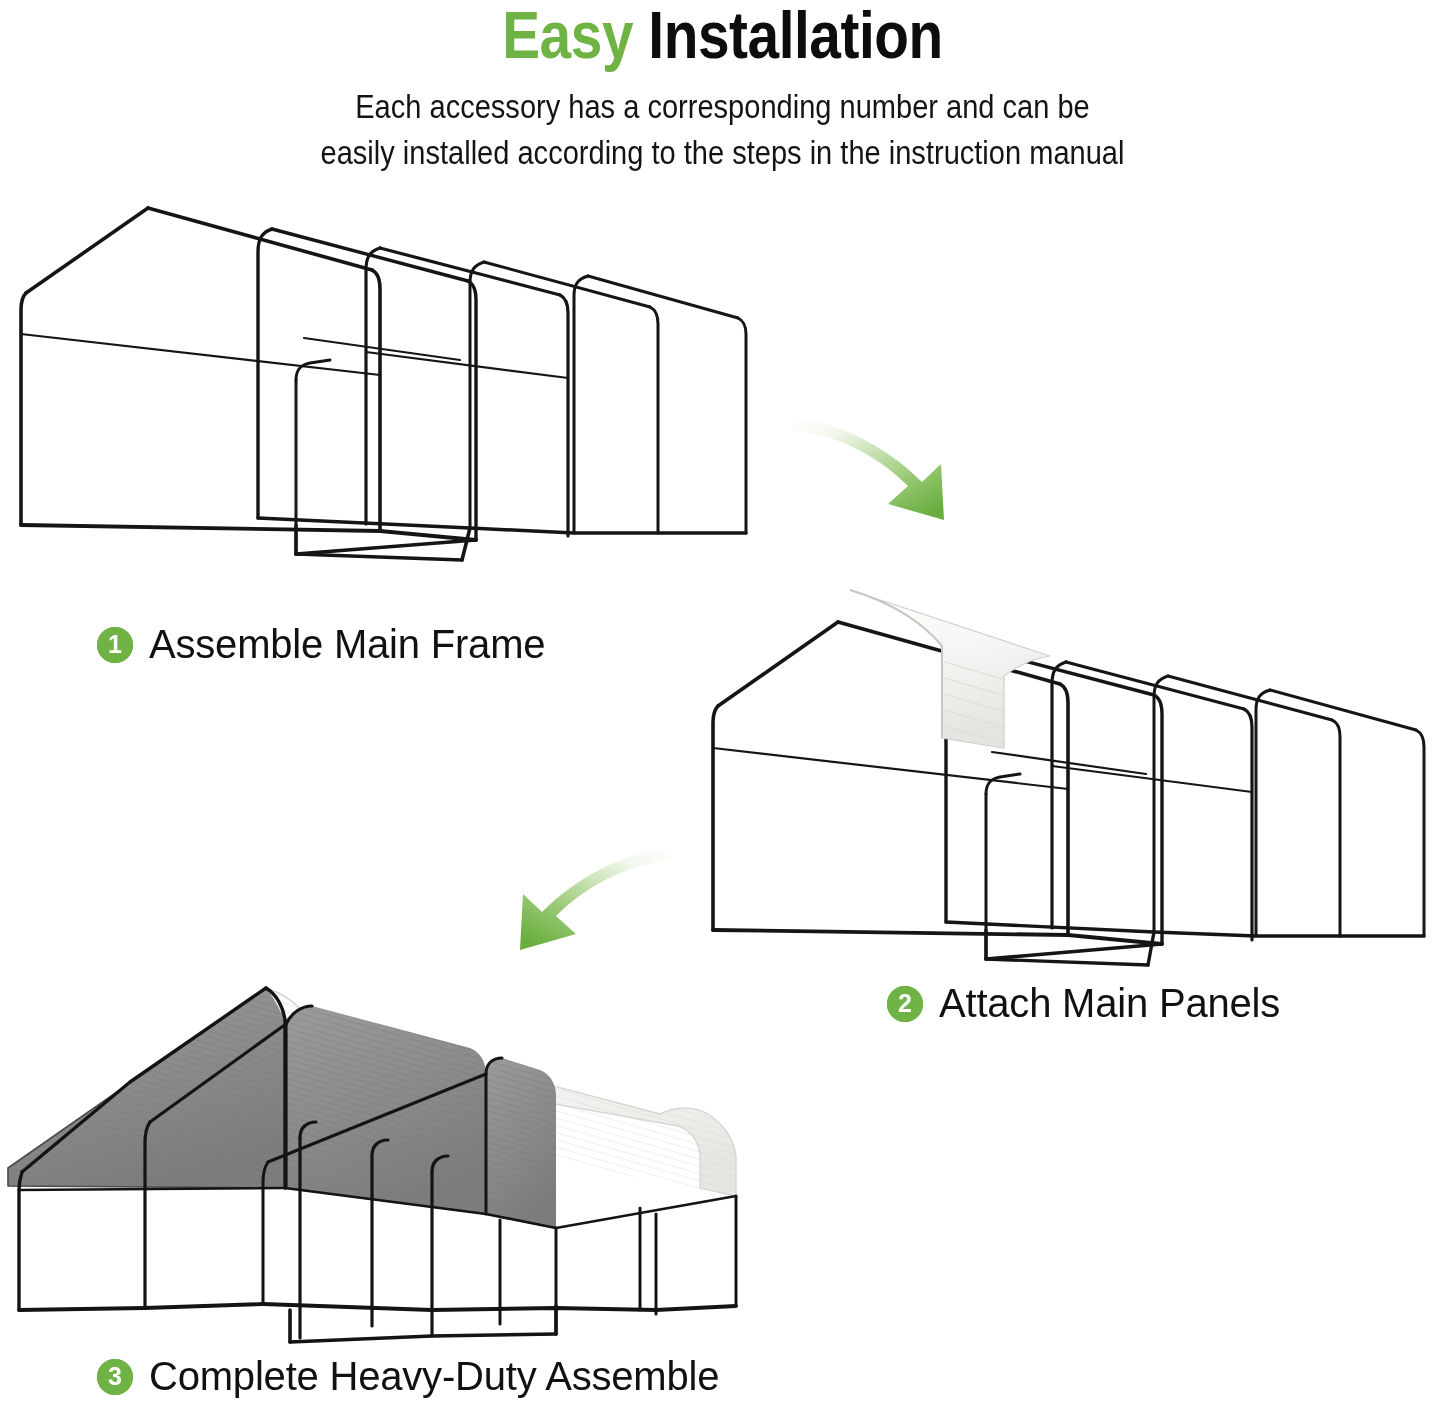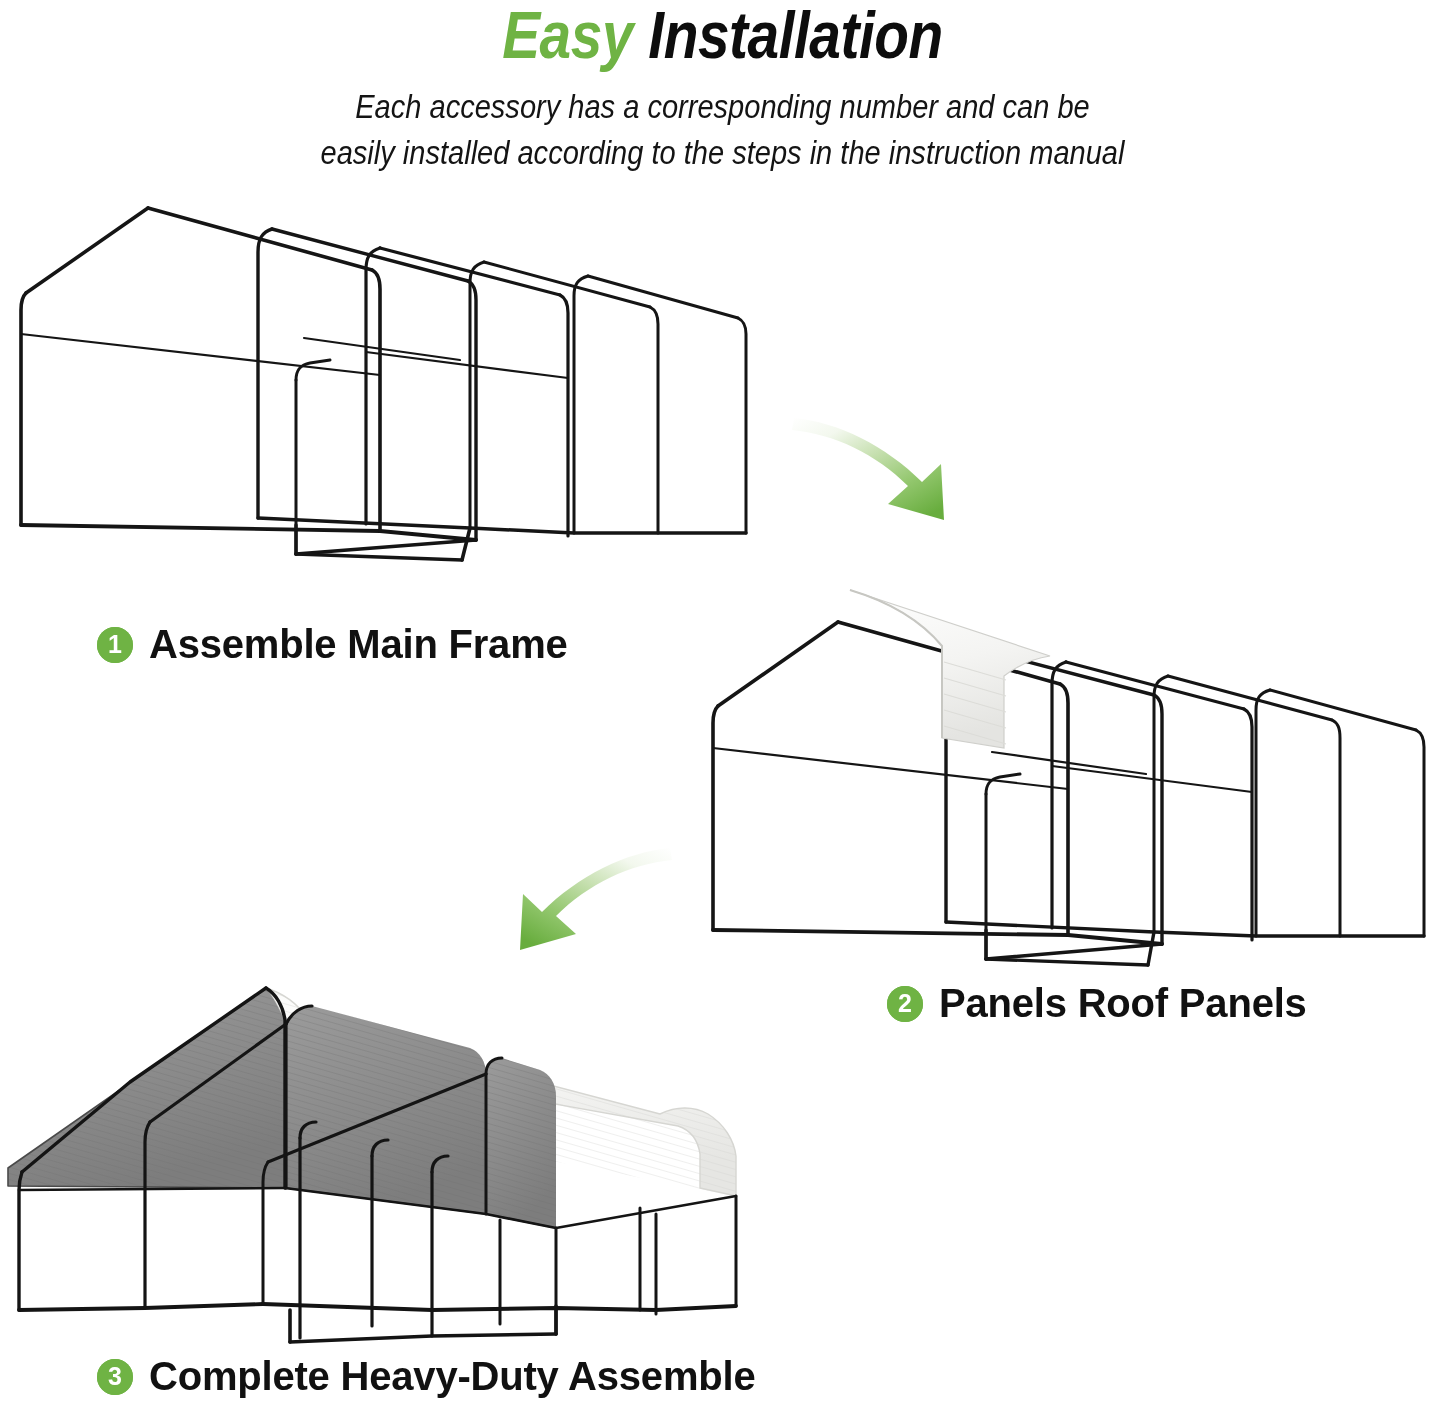--- a/index.html
+++ b/index.html
@@ -20,21 +20,20 @@
     overflow: hidden;
   }
 
   
   .header {
     position: absolute;
     left: 0;
     top: 0;
     width: 1445px;
     text-align: center;
-    font-style: italic;
   }
   .title {
     margin: 0;
     padding-top: 2px;
     font-size: 66px;
     line-height: 1.0;
     font-weight: 700;
     letter-spacing: -0.5px;
     color: #0d0d0d;
     transform: scaleX(0.86);
@@ -72,21 +71,21 @@
     font-size: 25px;
     font-weight: 700;
     display: flex;
     align-items: center;
     justify-content: center;
     line-height: 1;
     box-shadow: inset 0 0 0 1.5px #6fb344;
   }
   .step-text {
     font-size: 40px;
-    font-weight: 700;
+    font-weight: 400;
     color: #111111;
     letter-spacing: -0.2px;
   }
   #cap1 { left: 97px;  top: 622px; }
   #cap2 { left: 887px; top: 981px; }
   #cap3 { left: 97px;  top: 1354px; }
 
   
   .illus { position: absolute; }
   #illus1 { left: 0px;   top: 188px;  width: 760px; height: 375px; }
@@ -470,21 +469,21 @@
     </svg>
   </div>
 
   <div class="step-caption" id="cap1">
     <div class="step-badge">1</div>
     <div class="step-text">Assemble Main Frame</div>
   </div>
 
   <div class="step-caption" id="cap2">
     <div class="step-badge">2</div>
-    <div class="step-text">Panels Roof Panels</div>
+    <div class="step-text">Attach Main Panels</div>
   </div>
 
   <div class="step-caption" id="cap3">
     <div class="step-badge">3</div>
     <div class="step-text">Complete Heavy-Duty Assemble</div>
   </div>
 
 </div>
 
 </body></html>

